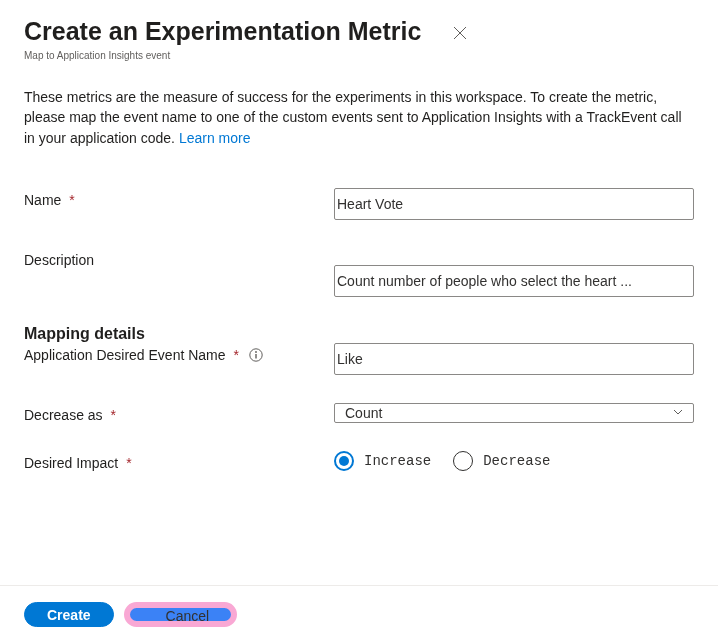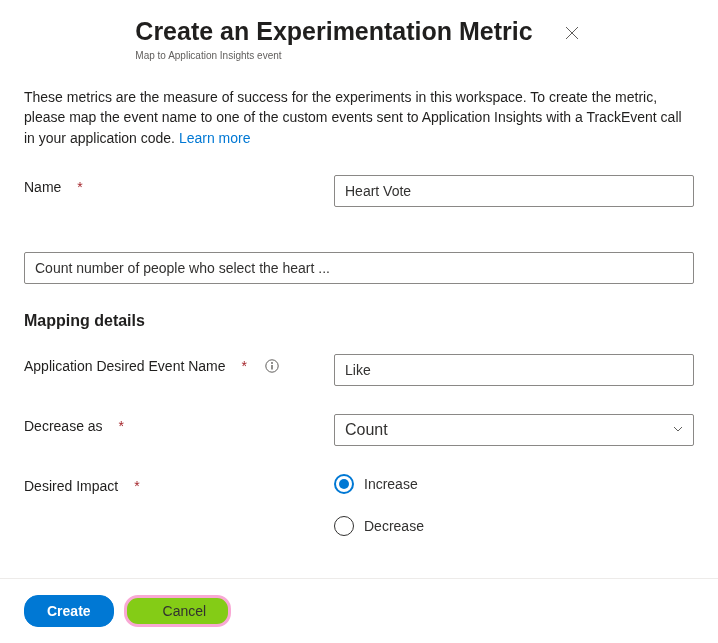--- a/index.html
+++ b/index.html
@@ -14,21 +14,21 @@
       background: #ffffff;
       width: 718px;
       height: 643px;
       position: relative;
     }
     .content {
       padding: 16px 24px 0 24px;
     }
     .header-row {
       display: flex;
-      justify-content: center;
+      justify-content: flex-start;
       align-items: flex-start;
       gap: 28px;
     }
     .title {
       font-size: 25px;
       font-weight: 600;
       color: #201f1e;
       line-height: 1.2;
       margin-bottom: 4px;
     }
@@ -42,99 +42,99 @@
       border: none;
       cursor: pointer;
       padding: 4px;
       color: #605e5c;
       margin-top: 6px;
     }
     .description-text {
       font-size: 14px;
       color: #201f1e;
       line-height: 1.45;
-      margin-bottom: 27px;
+      margin-bottom: 40px;
     }
     .link {
       color: #0078d4;
       text-decoration: none;
       cursor: pointer;
     }
     .form-row {
       display: flex;
       align-items: flex-start;
       margin-bottom: 28px;
     }
     .form-label {
       width: 310px;
       font-size: 14px;
       color: #201f1e;
       padding-top: 4px;
       display: flex;
       align-items: center;
-      gap: 16px;
+      gap: 8px;
     }
     .required {
       color: #a4262c;
     }
     .form-control {
       flex: 1;
     }
     .text-input {
       width: 100%;
       height: 32px;
-      padding: 0 10px;
+      padding: 0 2px;
       font-size: 14px;
       font-family: inherit;
       border: 1px solid #8a8886;
       border-radius: 2px;
       color: #323130;
       background: #ffffff;
     }
     .select-wrapper {
       position: relative;
       width: 100%;
     }
     .select-input {
       width: 100%;
-      height: 32px;
+      height: 20px;
       padding: 0 16px 0 10px;
-      font-size: 16px;
+      font-size: 14px;
       border: 1px solid #8a8886;
       border-radius: 2px;
       background: #ffffff;
       color: #323130;
       display: flex;
       align-items: center;
       cursor: pointer;
     }
     .chevron {
       position: absolute;
       right: 10px;
       top: 50%;
       transform: translateY(-50%);
       pointer-events: none;
       color: #605e5c;
     }
     .section-title {
       font-size: 16px;
       font-weight: 700;
       color: #201f1e;
-      margin-bottom: 24px;
     }
     .info-icon {
       display: inline-flex;
       margin-left: 2px;
       color: #605e5c;
       cursor: pointer;
     }
     .radio-group {
       display: flex;
-      flex-direction: column;
+      flex-direction: row;
       gap: 22px;
+      font-family: Liberation Mono, monospace;
     }
     .radio-item {
       display: flex;
       align-items: center;
       gap: 10px;
       cursor: pointer;
     }
     .radio-circle {
       width: 20px;
       height: 20px;
@@ -164,37 +164,37 @@
       position: absolute;
       bottom: 0;
       left: 0;
       right: 0;
       border-top: 1px solid #edebe9;
       padding: 16px 24px;
       display: flex;
       gap: 10px;
     }
     .btn {
-      height: 32px;
+      height: 25px;
       padding: 0 22px;
       font-size: 14px;
       font-family: inherit;
       border-radius: 14px;
       cursor: pointer;
     }
     .btn-primary {
       background: #0078d4;
       color: #ffffff;
       border: 1px solid #0078d4;
       font-weight: 600;
     }
     .btn-secondary {
-      background: #84cc16;
-      color: #323130;
-      border: 3px solid #f9a8d4;
+      background: #3b82f6;
+      color: #323130;
+      border: 6px solid #f9a8d4;
       padding-left: 36px;
     }
     .truncate {
       white-space: nowrap;
       overflow: hidden;
       text-overflow: ellipsis;
       margin-top: 17px;
     }
   </style>
 </head>
@@ -223,20 +223,23 @@
     <div class="form-label">
       <span>Name</span>
         <span class="required">*</span>
     </div>
     <div class="form-control">
       <input type="text" class="text-input" value="Heart Vote" style="">
     </div>
   </div>
 
   <div class="form-row">
+    <div class="form-label">
+      <span>Description</span>
+    </div>
     <div class="form-control">
       <input type="text" class="text-input truncate" value="Count number of people who select the heart ..." style="">
     </div>
   </div>
 
   <h2 class="section-title">Mapping details</h2>
 
   <div class="form-row">
     <div class="form-label">
       <span>Application Desired Event Name</span>

